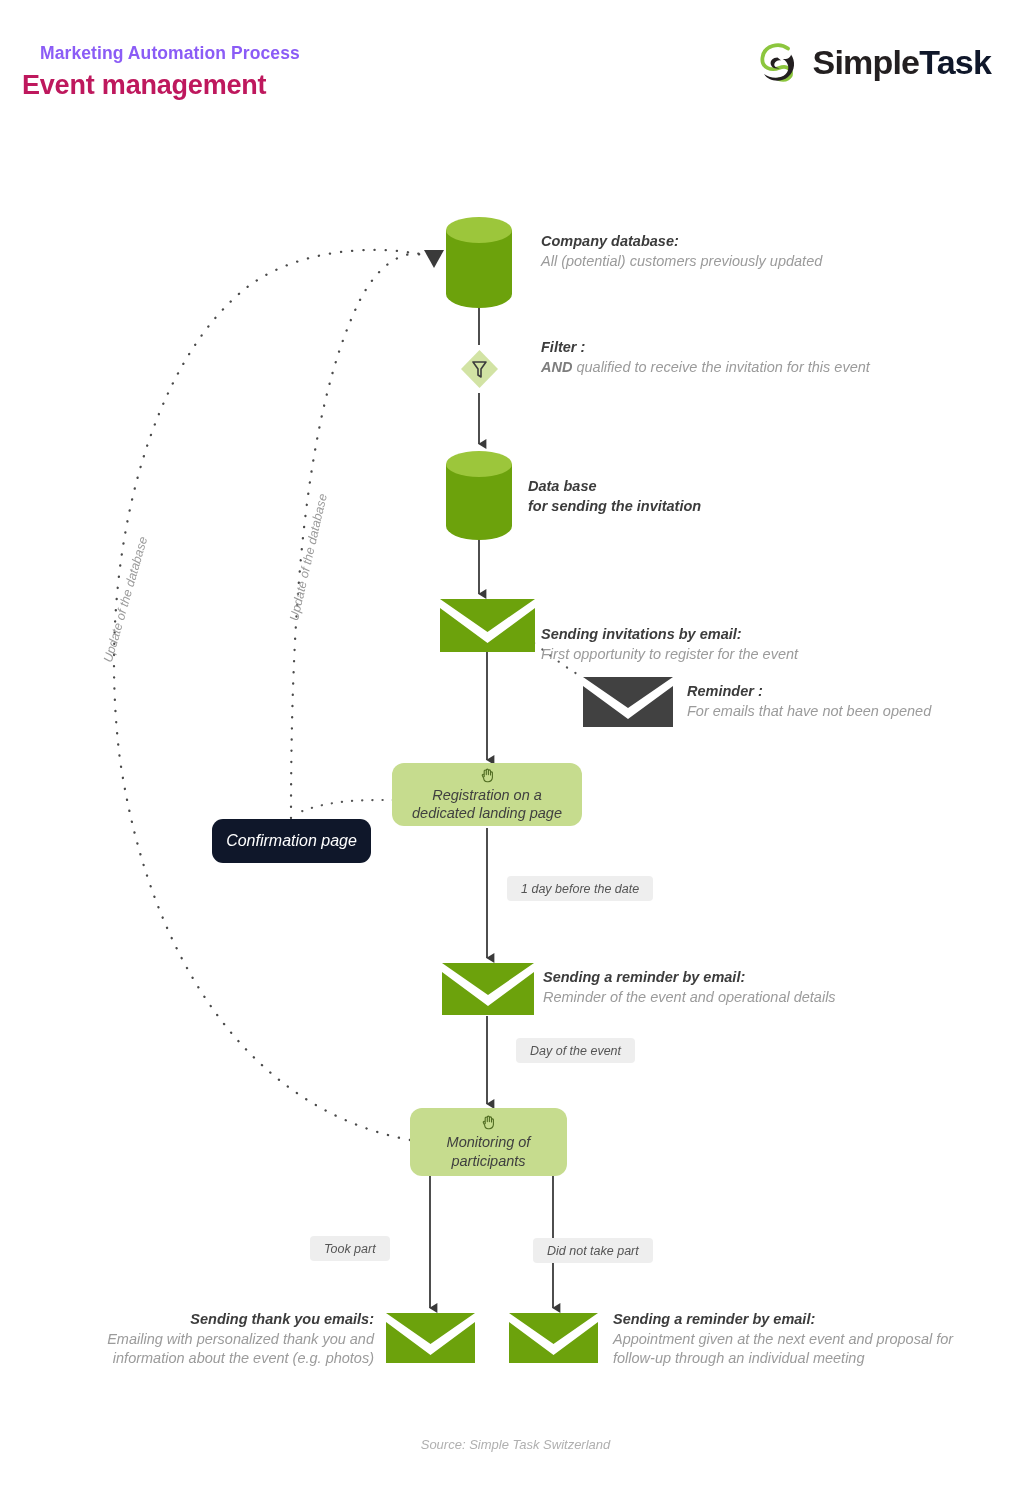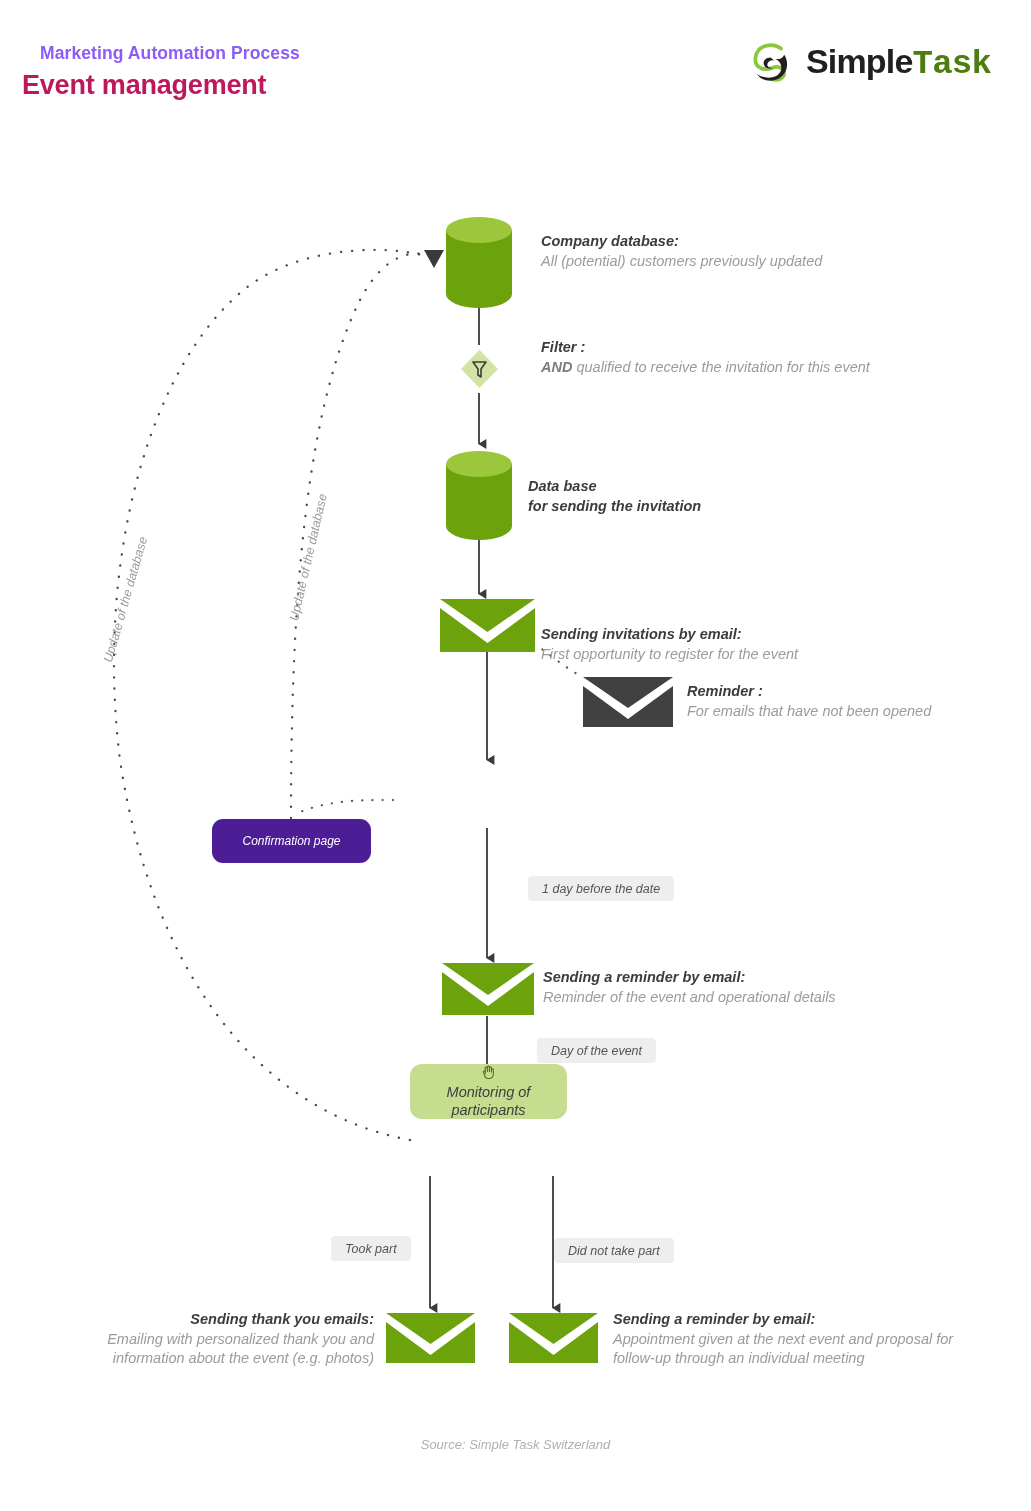--- a/index.html
+++ b/index.html
@@ -51,21 +51,21 @@
   }
   #logo-mark { width: 48px; height: 48px; display:block; }
   #logo-wordmark {
     font-size: 34px;
     font-weight: bold;
     letter-spacing: -0.8px;
     line-height: 1;
     white-space: nowrap;
   }
   .logo-simple { color: #231f20; }
-  .logo-task { color: #4d7c0f; font-family: Liberation Mono, monospace; }
+  .logo-task { color: #0f172a; }
 
   
   #connectors {
     position: absolute;
     left: 0; top: 0;
     width: 1031px; height: 1511px;
     pointer-events: none;
   }
 
   
@@ -91,44 +91,43 @@
     color: #3f3f3f;
     font-style: italic;
     font-size: 14.5px;
     line-height: 1.25;
     text-align: center;
   }
   .proc-box .hand-icon { margin-bottom: 2px; display:block; }
 
   
   .dark-box {
-    background: #4c1d95;
+    background: #0f172a;
     border-radius: 11px;
     display: flex;
     align-items: center;
     justify-content: center;
     color: #ffffff;
     font-style: italic;
-    font-size: 12px;
+    font-size: 16px;
   }
 
   
   .pill {
     background: #eeeeee;
     border-radius: 4px;
     display: flex;
     align-items: center;
     justify-content: center;
     color: #555555;
     font-style: italic;
     font-size: 12.5px;
     padding: 0 14px;
     height: 25px;
     white-space: nowrap;
-    margin-left: 21px;
   }
 
   
   .caption { position: absolute; }
   .caption .cap-title {
     font-weight: bold;
     font-style: italic;
     font-size: 14.5px;
     color: #3c3c3c;
     line-height: 1.35;
@@ -267,52 +266,63 @@
     <svg class="env" width="90" height="50" viewBox="0 0 90 50">
       <rect x="0" y="0" width="90" height="50" fill="#414141"></rect>
       <path d="M0,0 L45,31 L90,0 L90,9 L45,42 L0,9 Z" fill="#ffffff"></path>
     </svg>
   </div>
   <div class="caption" style="left:687px; top:682px;">
     <div class="cap-title">Reminder :</div>
     <div class="cap-body">For emails that have not been opened</div>
   </div>
 
-
-  <div class="node dark-box" style="left:212px; top:819px; width:159px; height:44px;">
-    <span>Confirmation page</span>
-  </div>
-
-  <div class="node pill" style="left:507px; top:876px;">
-    <span>1 day before the date</span>
-  </div>
-
-  <div class="node" style="left:442px; top:963px;">
-    <svg class="env" width="92" height="52" viewBox="0 0 92 52">
-      <rect x="0" y="0" width="92" height="52" fill="#6ca20c"></rect>
-      <path d="M0,0 L46,32 L92,0 L92,9 L46,43 L0,9 Z" fill="#ffffff"></path>
-    </svg>
-  </div>
-  <div class="caption" style="left:543px; top:968px;">
-    <div class="cap-title">Sending a reminder by email:</div>
-    <div class="cap-body">Reminder of the event and operational details</div>
-  </div>
-
-  <div class="node pill" style="left:516px; top:1038px;">
-    <span>Day of the event</span>
-  </div>
-
-  <div class="node proc-box" style="left:410px; top:1064px; width:157px; height:55px;">
+  <div class="node proc-box" style="left:392px; top:763px; width:190px; height:63px;">
     <svg class="hand-icon" width="17" height="17" viewBox="0 0 17 17">
       <path d="M5.2,9.6 L5.2,4.1 A1.05,1.05 0 0 1 7.3,4.1 L7.3,7.6 L7.3,3.2
                A1.05,1.05 0 0 1 9.4,3.2 L9.4,7.6 L9.4,3.9 A1.05,1.05 0 0 1 11.5,3.9
                L11.5,8.0 L11.5,5.6 A1.0,1.0 0 0 1 13.4,5.6 L13.4,10.6
                A4.1,4.1 0 0 1 9.3,14.7 L8.2,14.7 A3.6,3.6 0 0 1 4.7,11.3
                L3.3,8.6 A1.0,1.0 0 0 1 5.0,7.6 Z" fill="none" stroke="#4f6b21" stroke-width="1.1" stroke-linejoin="round"></path>
     </svg>
+    <div>Registration on a</div>
+    <div>dedicated landing page</div>
+  </div>
+
+  <div class="node dark-box" style="left:212px; top:819px; width:159px; height:44px;">
+    <span>Confirmation page</span>
+  </div>
+
+  <div class="node pill" style="left:507px; top:876px;">
+    <span>1 day before the date</span>
+  </div>
+
+  <div class="node" style="left:442px; top:963px;">
+    <svg class="env" width="92" height="52" viewBox="0 0 92 52">
+      <rect x="0" y="0" width="92" height="52" fill="#6ca20c"></rect>
+      <path d="M0,0 L46,32 L92,0 L92,9 L46,43 L0,9 Z" fill="#ffffff"></path>
+    </svg>
+  </div>
+  <div class="caption" style="left:543px; top:968px;">
+    <div class="cap-title">Sending a reminder by email:</div>
+    <div class="cap-body">Reminder of the event and operational details</div>
+  </div>
+
+  <div class="node pill" style="left:516px; top:1038px;">
+    <span>Day of the event</span>
+  </div>
+
+  <div class="node proc-box" style="left:410px; top:1108px; width:157px; height:68px;">
+    <svg class="hand-icon" width="17" height="17" viewBox="0 0 17 17">
+      <path d="M5.2,9.6 L5.2,4.1 A1.05,1.05 0 0 1 7.3,4.1 L7.3,7.6 L7.3,3.2
+               A1.05,1.05 0 0 1 9.4,3.2 L9.4,7.6 L9.4,3.9 A1.05,1.05 0 0 1 11.5,3.9
+               L11.5,8.0 L11.5,5.6 A1.0,1.0 0 0 1 13.4,5.6 L13.4,10.6
+               A4.1,4.1 0 0 1 9.3,14.7 L8.2,14.7 A3.6,3.6 0 0 1 4.7,11.3
+               L3.3,8.6 A1.0,1.0 0 0 1 5.0,7.6 Z" fill="none" stroke="#4f6b21" stroke-width="1.1" stroke-linejoin="round"></path>
+    </svg>
     <div>Monitoring of</div>
     <div>participants</div>
   </div>
 
   <div class="node pill" style="left:310px; top:1236px;">
     <span>Took part</span>
   </div>
   <div class="node pill" style="left:533px; top:1238px;">
     <span>Did not take part</span>
   </div>

